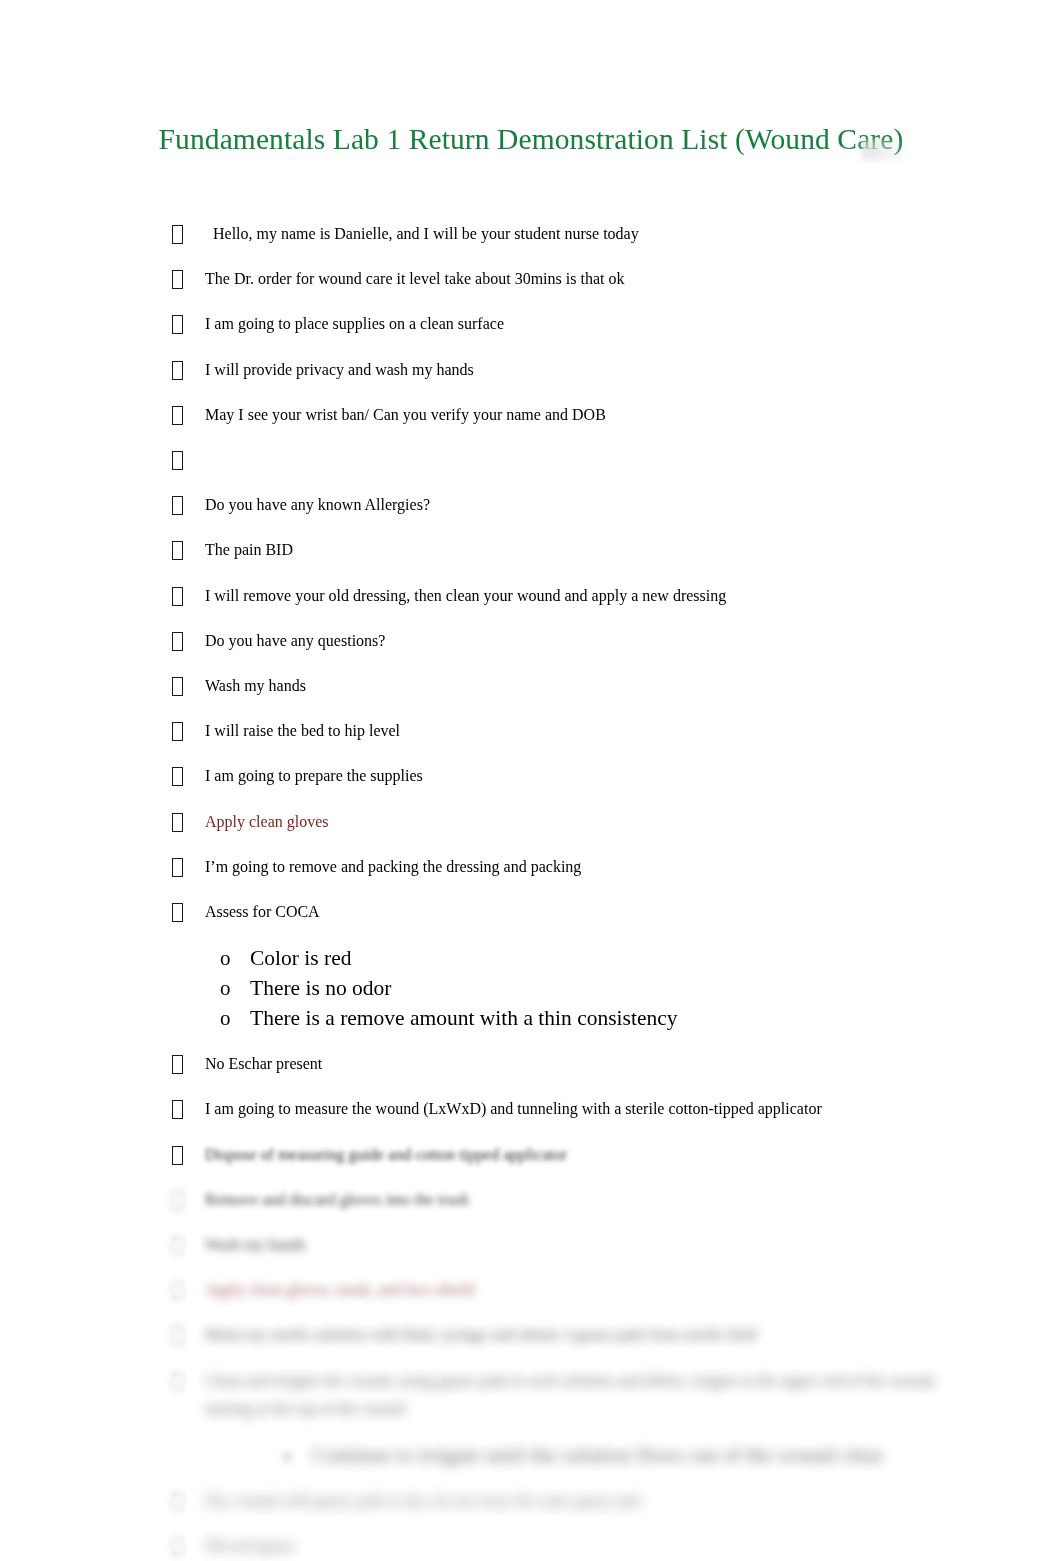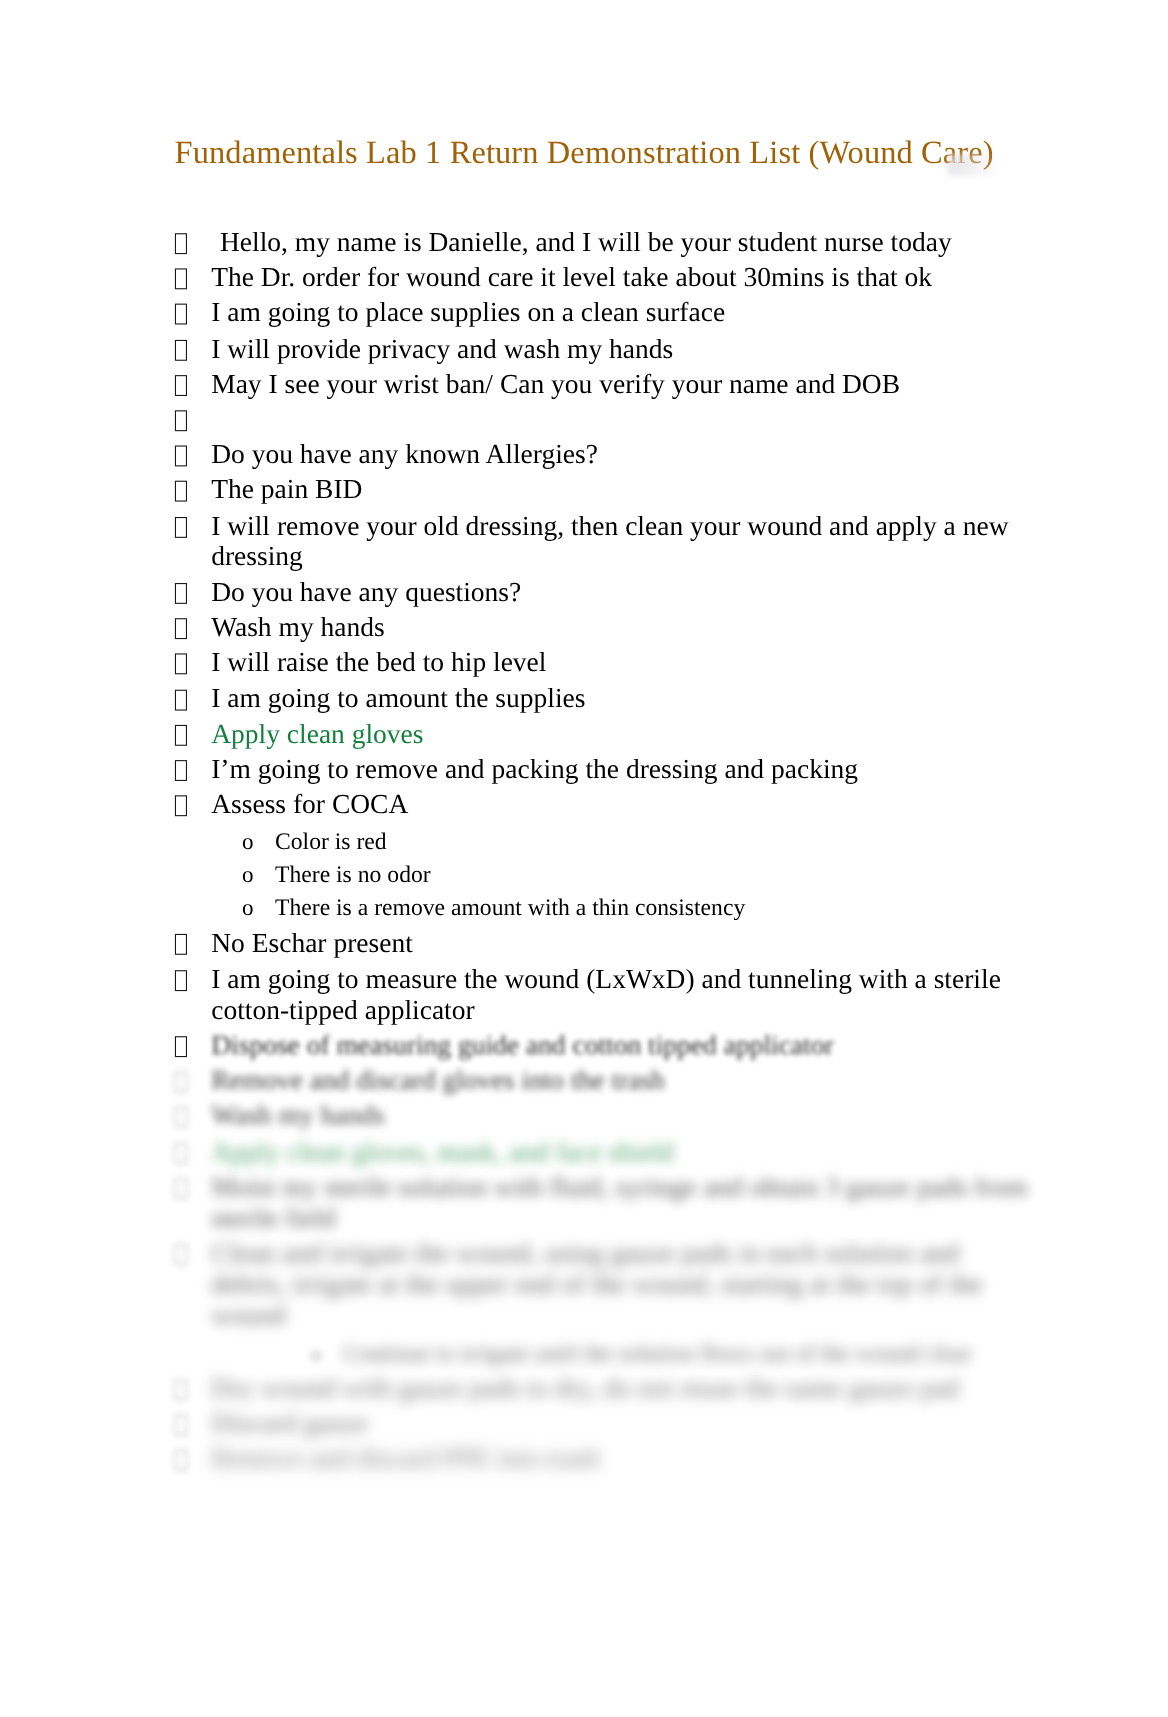--- a/index.html
+++ b/index.html
@@ -23,21 +23,21 @@
     left: 0;
     top: 122px;
     width: 1062px;
     text-align: center;
   }
   .doc-title {
     display: inline-block;
     font-size: 29.5px;
     line-height: 1.18;
     letter-spacing: 0.1px;
-    color: #a16207;
+    color: #15803d;
     white-space: nowrap;
   }
   
   .title-smudge {
     position: absolute;
     left: 862px;
     top: 140px;
     width: 48px;
     height: 20px;
     background: linear-gradient(90deg, rgba(225,225,228,.85), rgba(248,248,250,0));
@@ -54,24 +54,24 @@
   }
 
   ul.lvl1, ul.lvl2 {
     list-style: none;
     margin: 0;
     padding: 0;
   }
 
   li.item {
     position: relative;
-    font-size: 25px;
+    font-size: 16px;
     line-height: 28.2px;
     color: #000000;
-    margin: 4px;
+    margin: 17px;
     padding: 0 0 0 188px;
     min-height: 28.2px;
   }
   li.item .marker {
     position: absolute;
     left: 155px;
     top: 0;
     width: 26px;
     font-size: 21.5px;
     line-height: 28.2px;
@@ -110,21 +110,21 @@
     font-size: 21px;
   }
   li.sub .txt { max-width: 700px; }
 
   
   li.sub3 {
     padding-left: 312px;
   }
   li.sub3 .marker { left: 282px; }
 
-  .red { color: #15803d; }
+  .red { color: #7f1d1d; }
 
   
   .lead-space { padding-left: 8px; }
 
   
   .blurred { position: relative; }
   .b1 { filter: blur(2.6px);  opacity: .85; }
   .b2 { filter: blur(3.4px);  opacity: .80; }
   .b3 { filter: blur(4.0px);  opacity: .76; }
   .b4 { filter: blur(4.6px);  opacity: .72; }
@@ -191,21 +191,21 @@
       <li class="item">
         <span class="marker"><i class="tofu"></i></span>
         <span class="txt">Wash my hands</span>
       </li>
       <li class="item">
         <span class="marker"><i class="tofu"></i></span>
         <span class="txt">I will raise the bed to hip level</span>
       </li>
       <li class="item">
         <span class="marker"><i class="tofu"></i></span>
-        <span class="txt">I am going to amount the supplies</span>
+        <span class="txt">I am going to prepare the supplies</span>
       </li>
       <li class="item">
         <span class="marker"><i class="tofu"></i></span>
         <span class="txt red">Apply clean gloves</span>
       </li>
       <li class="item">
         <span class="marker"><i class="tofu"></i></span>
         <span class="txt">I’m going to remove and packing the dressing and packing</span>
       </li>
       <li class="item">

